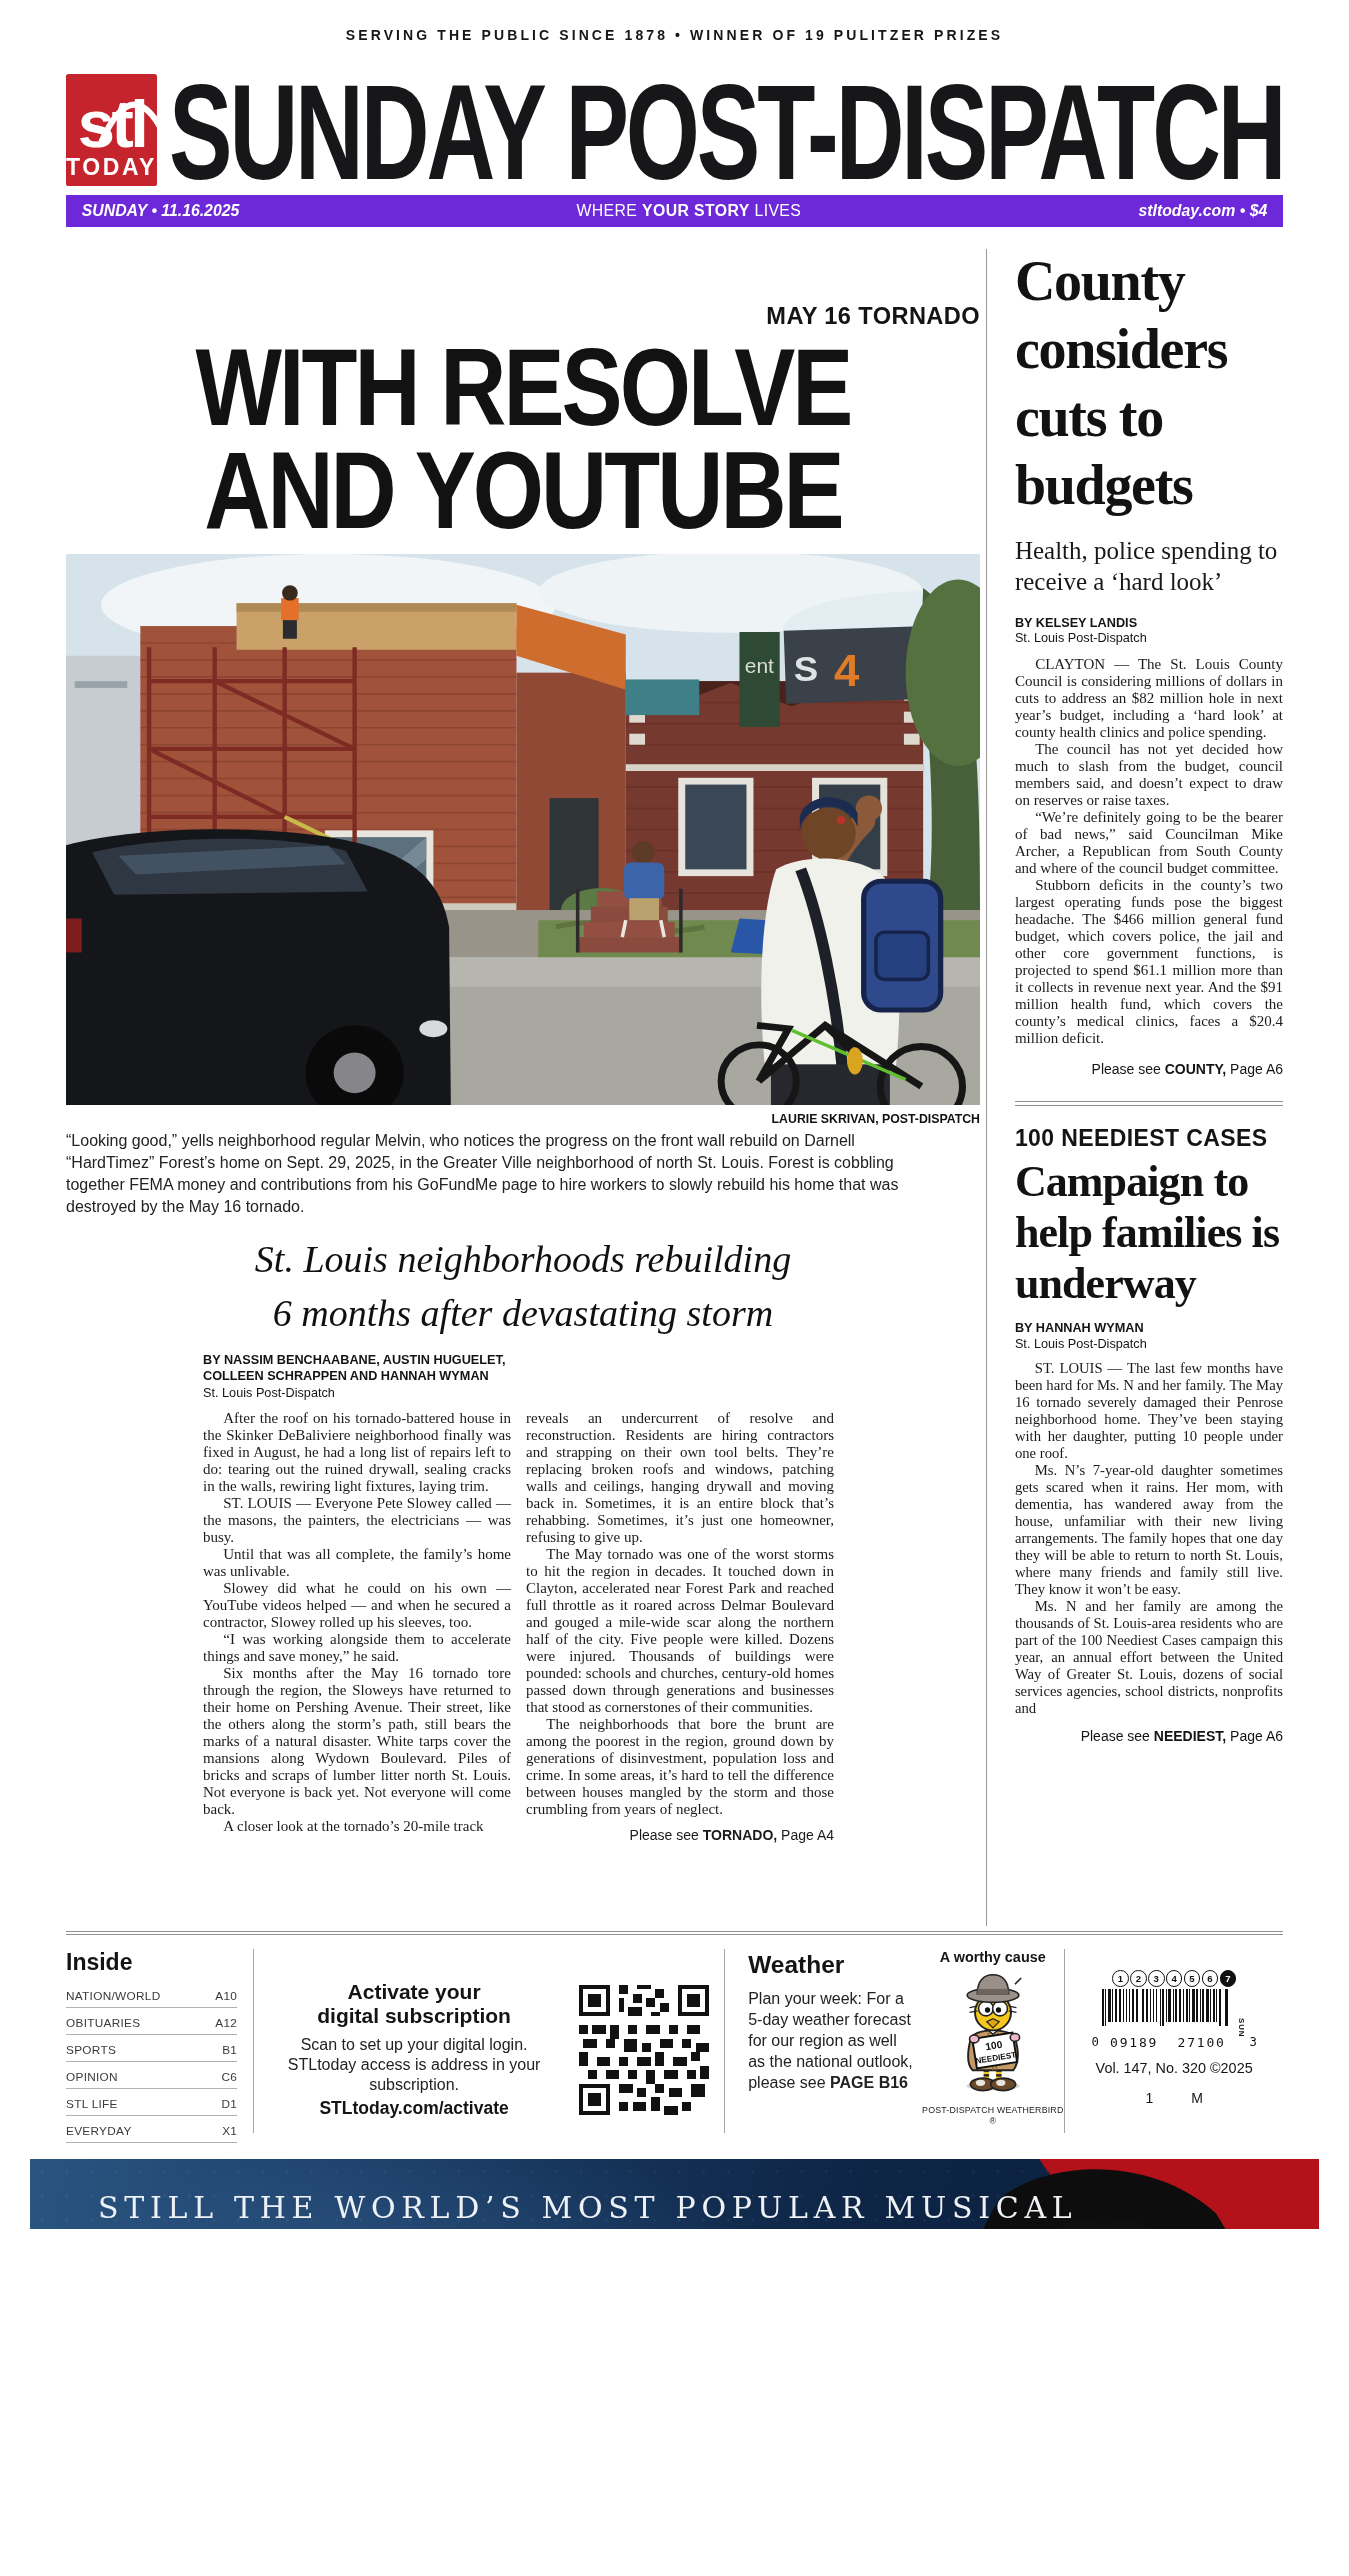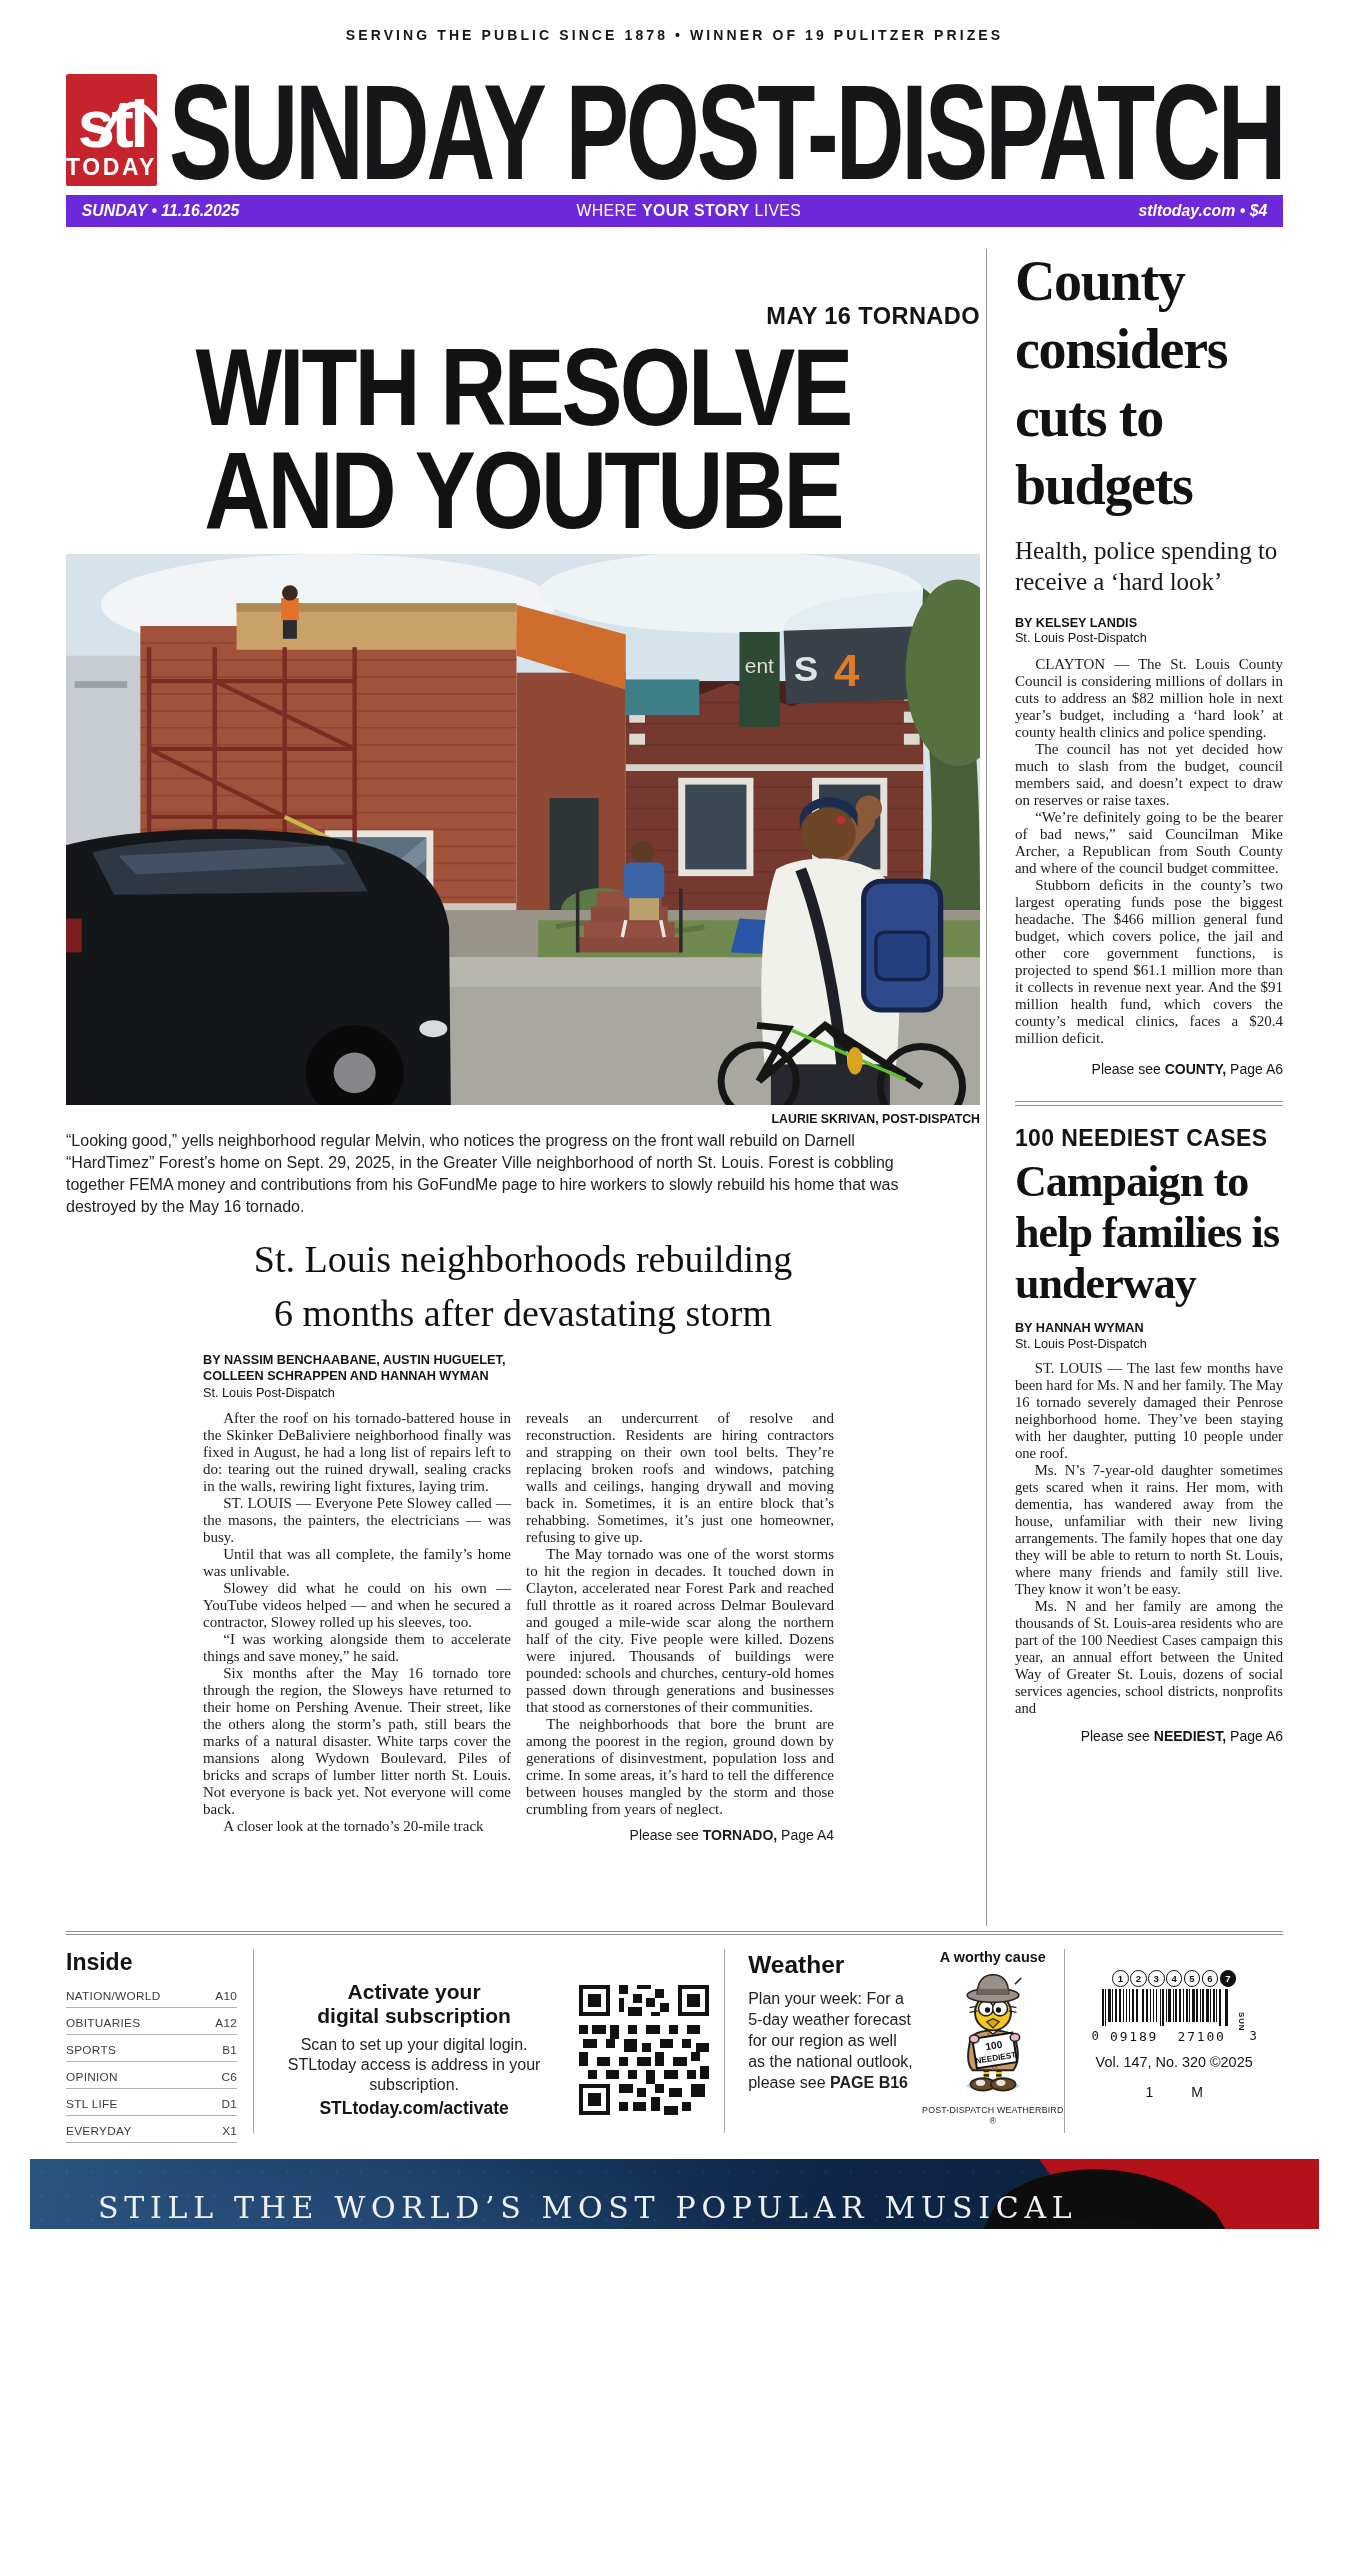--- a/index.html
+++ b/index.html
@@ -38,21 +38,21 @@
   .kicker { margin-top:56px; text-align:right; font:700 23.6px/26px "Liberation Sans",sans-serif; letter-spacing:0.4px; }
   .lead-headline { margin-top:7px; text-align:center; color:#121212; }
   .lead-headline .hl { font:700 109px/103px "Liberation Sans",sans-serif; letter-spacing:-3.5px;
                        display:block; transform:scaleX(.84); white-space:nowrap; }
   .photo { margin-top:12.3px; width:914px; height:551px; background:#cfd8de; overflow:hidden; }
   .photo svg { display:block; width:100%; height:100%; }
   .credit { margin-top:7px; text-align:right; font:700 12.3px/14px "Liberation Sans",sans-serif; color:#111; }
   .caption { margin-top:3.5px; font:400 16px/22px "Liberation Sans",sans-serif; color:#222; padding-right:35px; }
 
   .serif-headline { margin-top:14px; text-align:center; font-family:"Liberation Serif",serif;
-                    font-size:38px; line-height:54px; color:#101010; font-weight:400; }
+                    font-size:38px; line-height:54px; color:#101010; font-weight:400;font-style:italic; }
 
   .article { margin:12.3px 0 0 137px; width:648px; }
   .byline { font:700 12.7px/16.6px "Liberation Sans",sans-serif; }
   .byline .aff { font-weight:400; }
   .cols { display:flex; gap:15px; margin-top:8.8px; }
   .col { width:308px; font:400 15px/17px "Liberation Serif",serif; color:#1a1a1a; text-align:justify; }
   .col p, .r-body p { margin:0; text-indent:1.35em; }
   .col p.noindent { text-indent:0; }
   .jump { text-align:right; font:400 14px/17.5px "Liberation Sans",sans-serif; margin-top:8.8px; }
   .jump b { font-weight:700; }
@@ -94,21 +94,21 @@
   .bird-cap { font:700 14.4px/17.5px "Liberation Sans",sans-serif; }
   .bird-label { font:400 8.8px/11.4px "Liberation Sans",sans-serif; color:#222; letter-spacing:0.2px; margin-top:1.8px; }
   .issue { width:219px; padding-top:21px; text-align:center; }
   .circles { display:flex; justify-content:center; gap:1.3px; margin-bottom:2.6px; }
   .circ { width:16.6px; height:16.6px; border:1.3px solid #111; border-radius:50%; font:700 9.6px/15px "Liberation Sans",sans-serif;
           text-align:center; color:#111; }
   .circ.filled { background:#111; color:#fff; }
   .upc { display:flex; justify-content:center; align-items:flex-end; gap:3.5px; }
   .upc .d { font:400 12.3px/14px "DejaVu Sans Mono",monospace; }
   .upc-mid { display:flex; flex-direction:column; align-items:center; }
-  .upc-digits { font:400 13px/13px "DejaVu Sans Mono",monospace; letter-spacing:1.8px; margin-top:4px; }
+  .upc-digits { font:400 13px/13px "DejaVu Sans Mono",monospace; letter-spacing:1.8px; margin-top:10px; }
   .sun { writing-mode:vertical-rl; font:700 7.9px "Liberation Sans",sans-serif; letter-spacing:0.9px; margin-bottom:12.3px; }
   .vol { margin-top:10.5px; font:400 14.4px/16.6px "Liberation Sans",sans-serif; }
   .edition { margin-top:14px; font:400 14px/15.8px "Liberation Sans",sans-serif; }
   .edition span { margin:0 19px; }
 
   
   .ad { position:relative; margin:14px 30px 0; height:350px; overflow:hidden;
         background:linear-gradient(100deg,#2a5581 0%,#17375e 35%,#0e2546 62%,#0a1d38 100%); }
   .ad::before { content:""; position:absolute; inset:0;
         background:radial-gradient(543px 263px at 30% 45%, rgba(90,140,200,.28), transparent 70%); }

